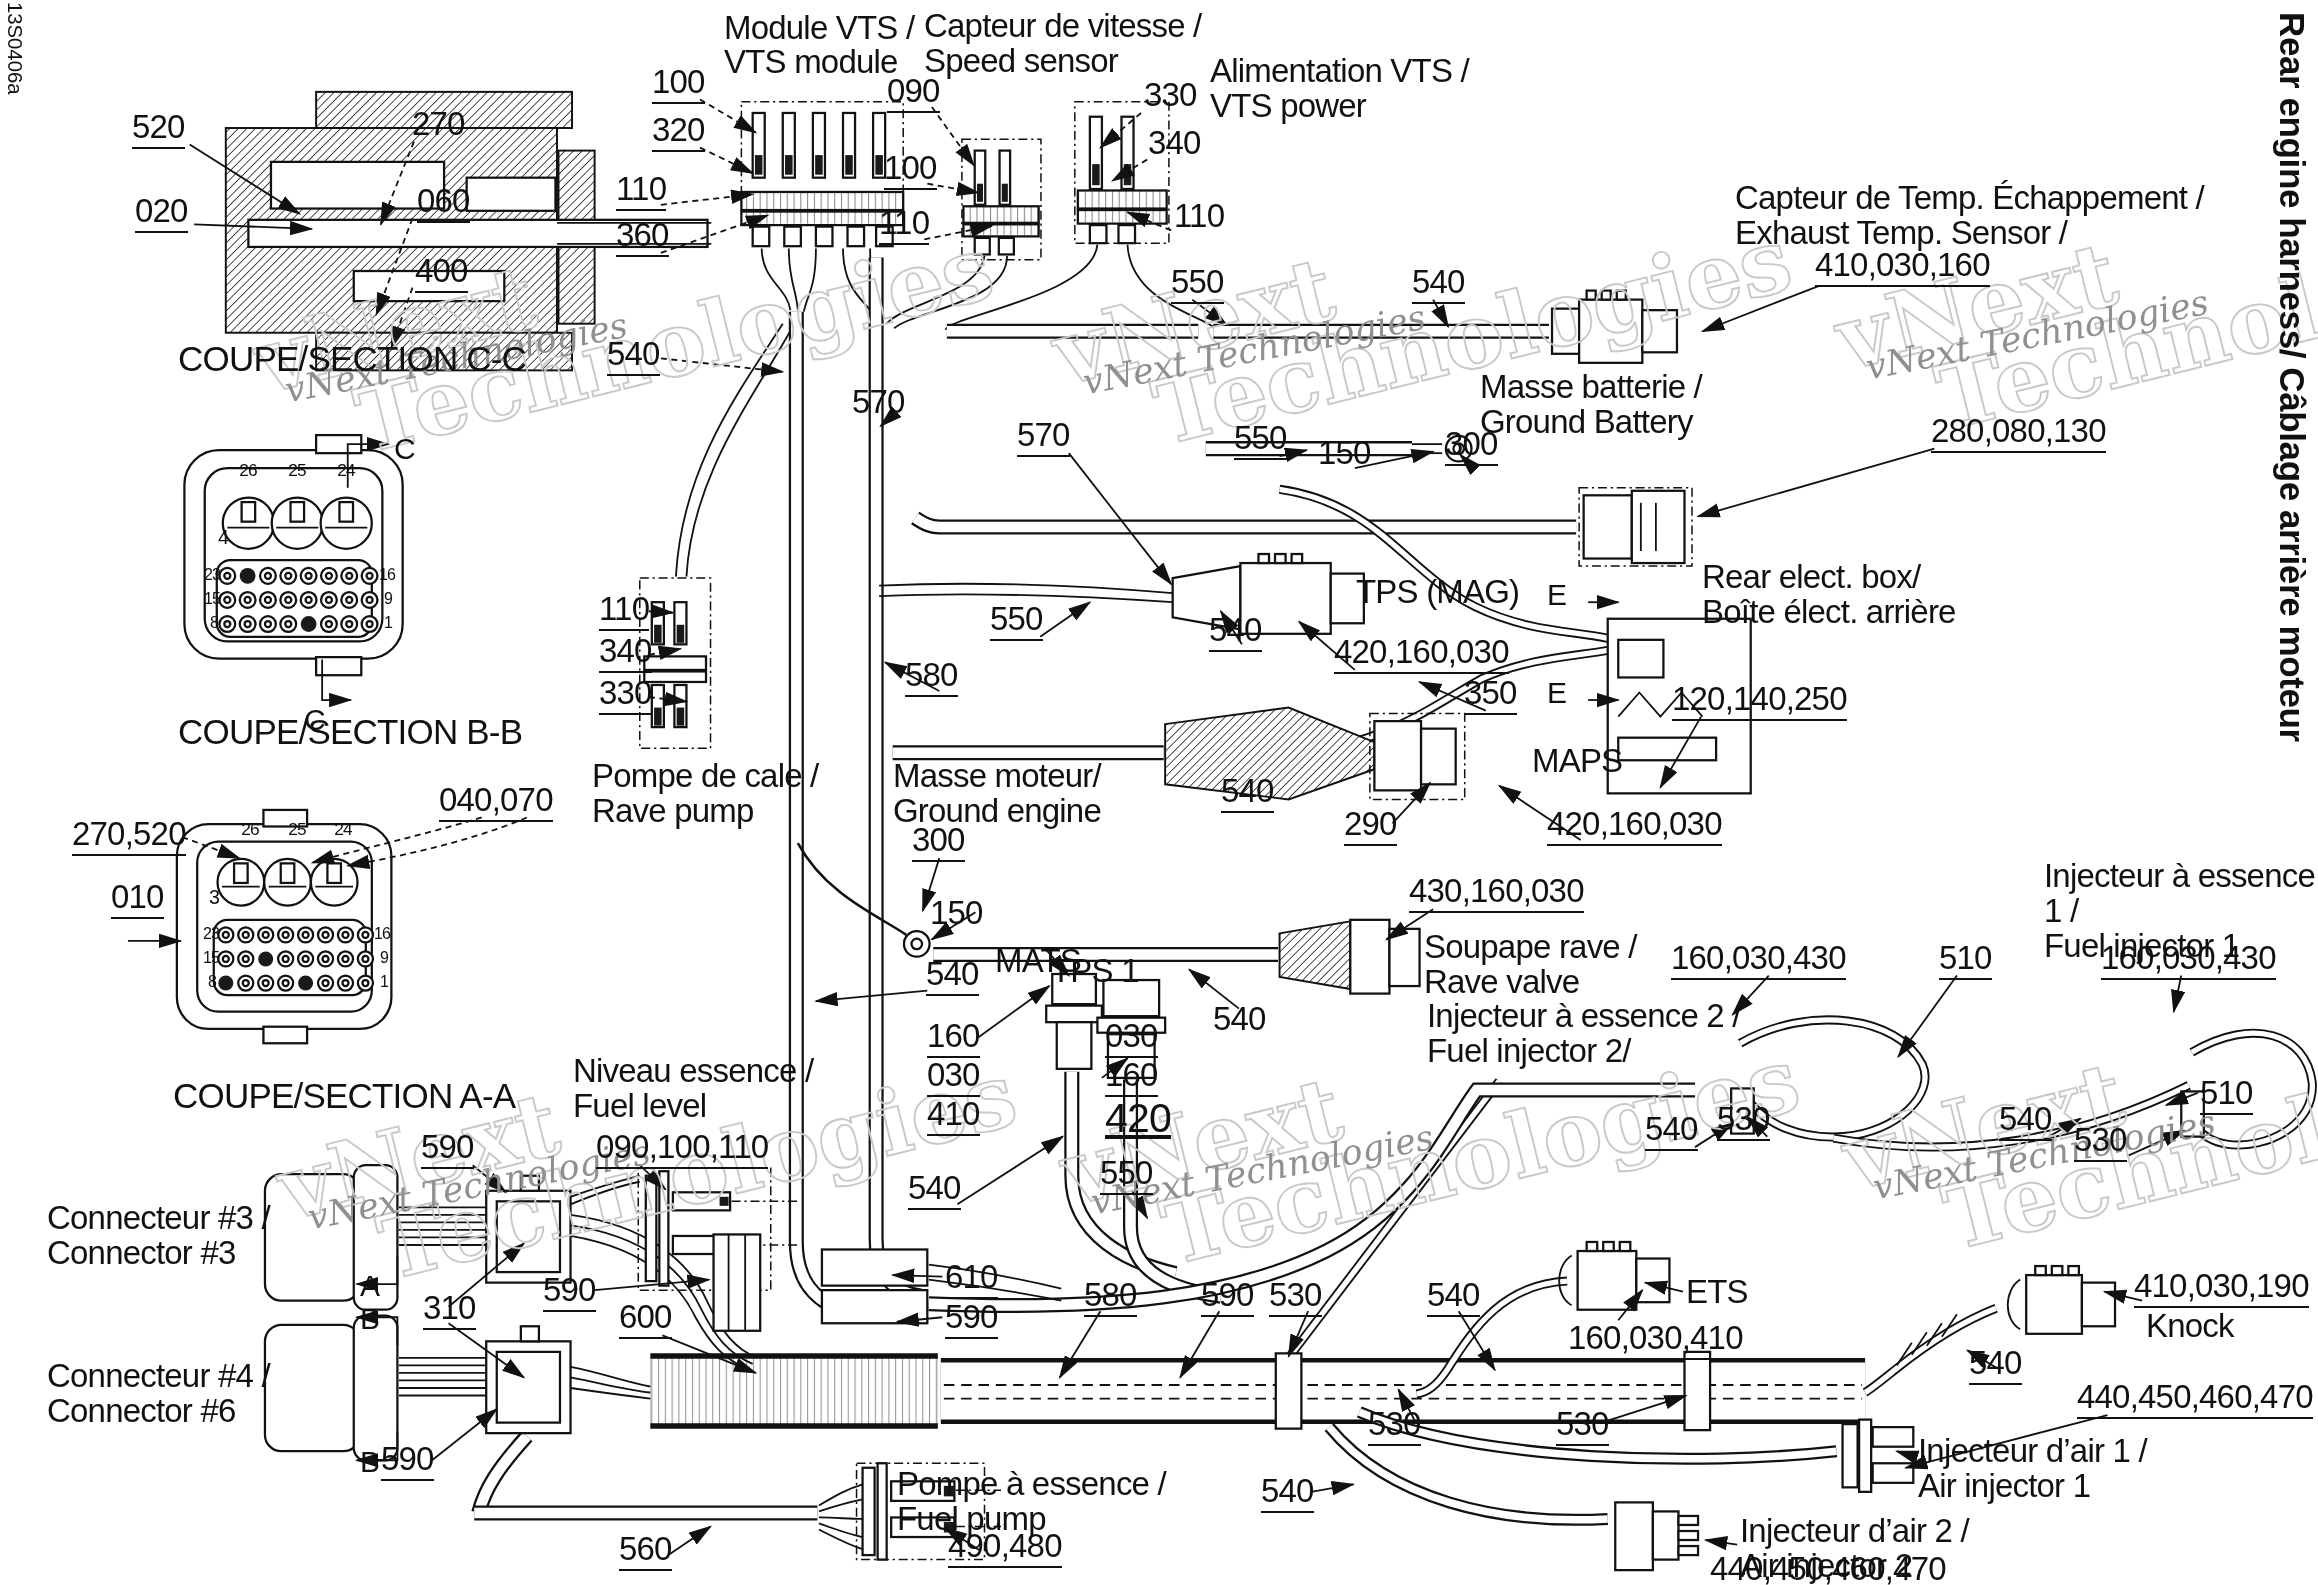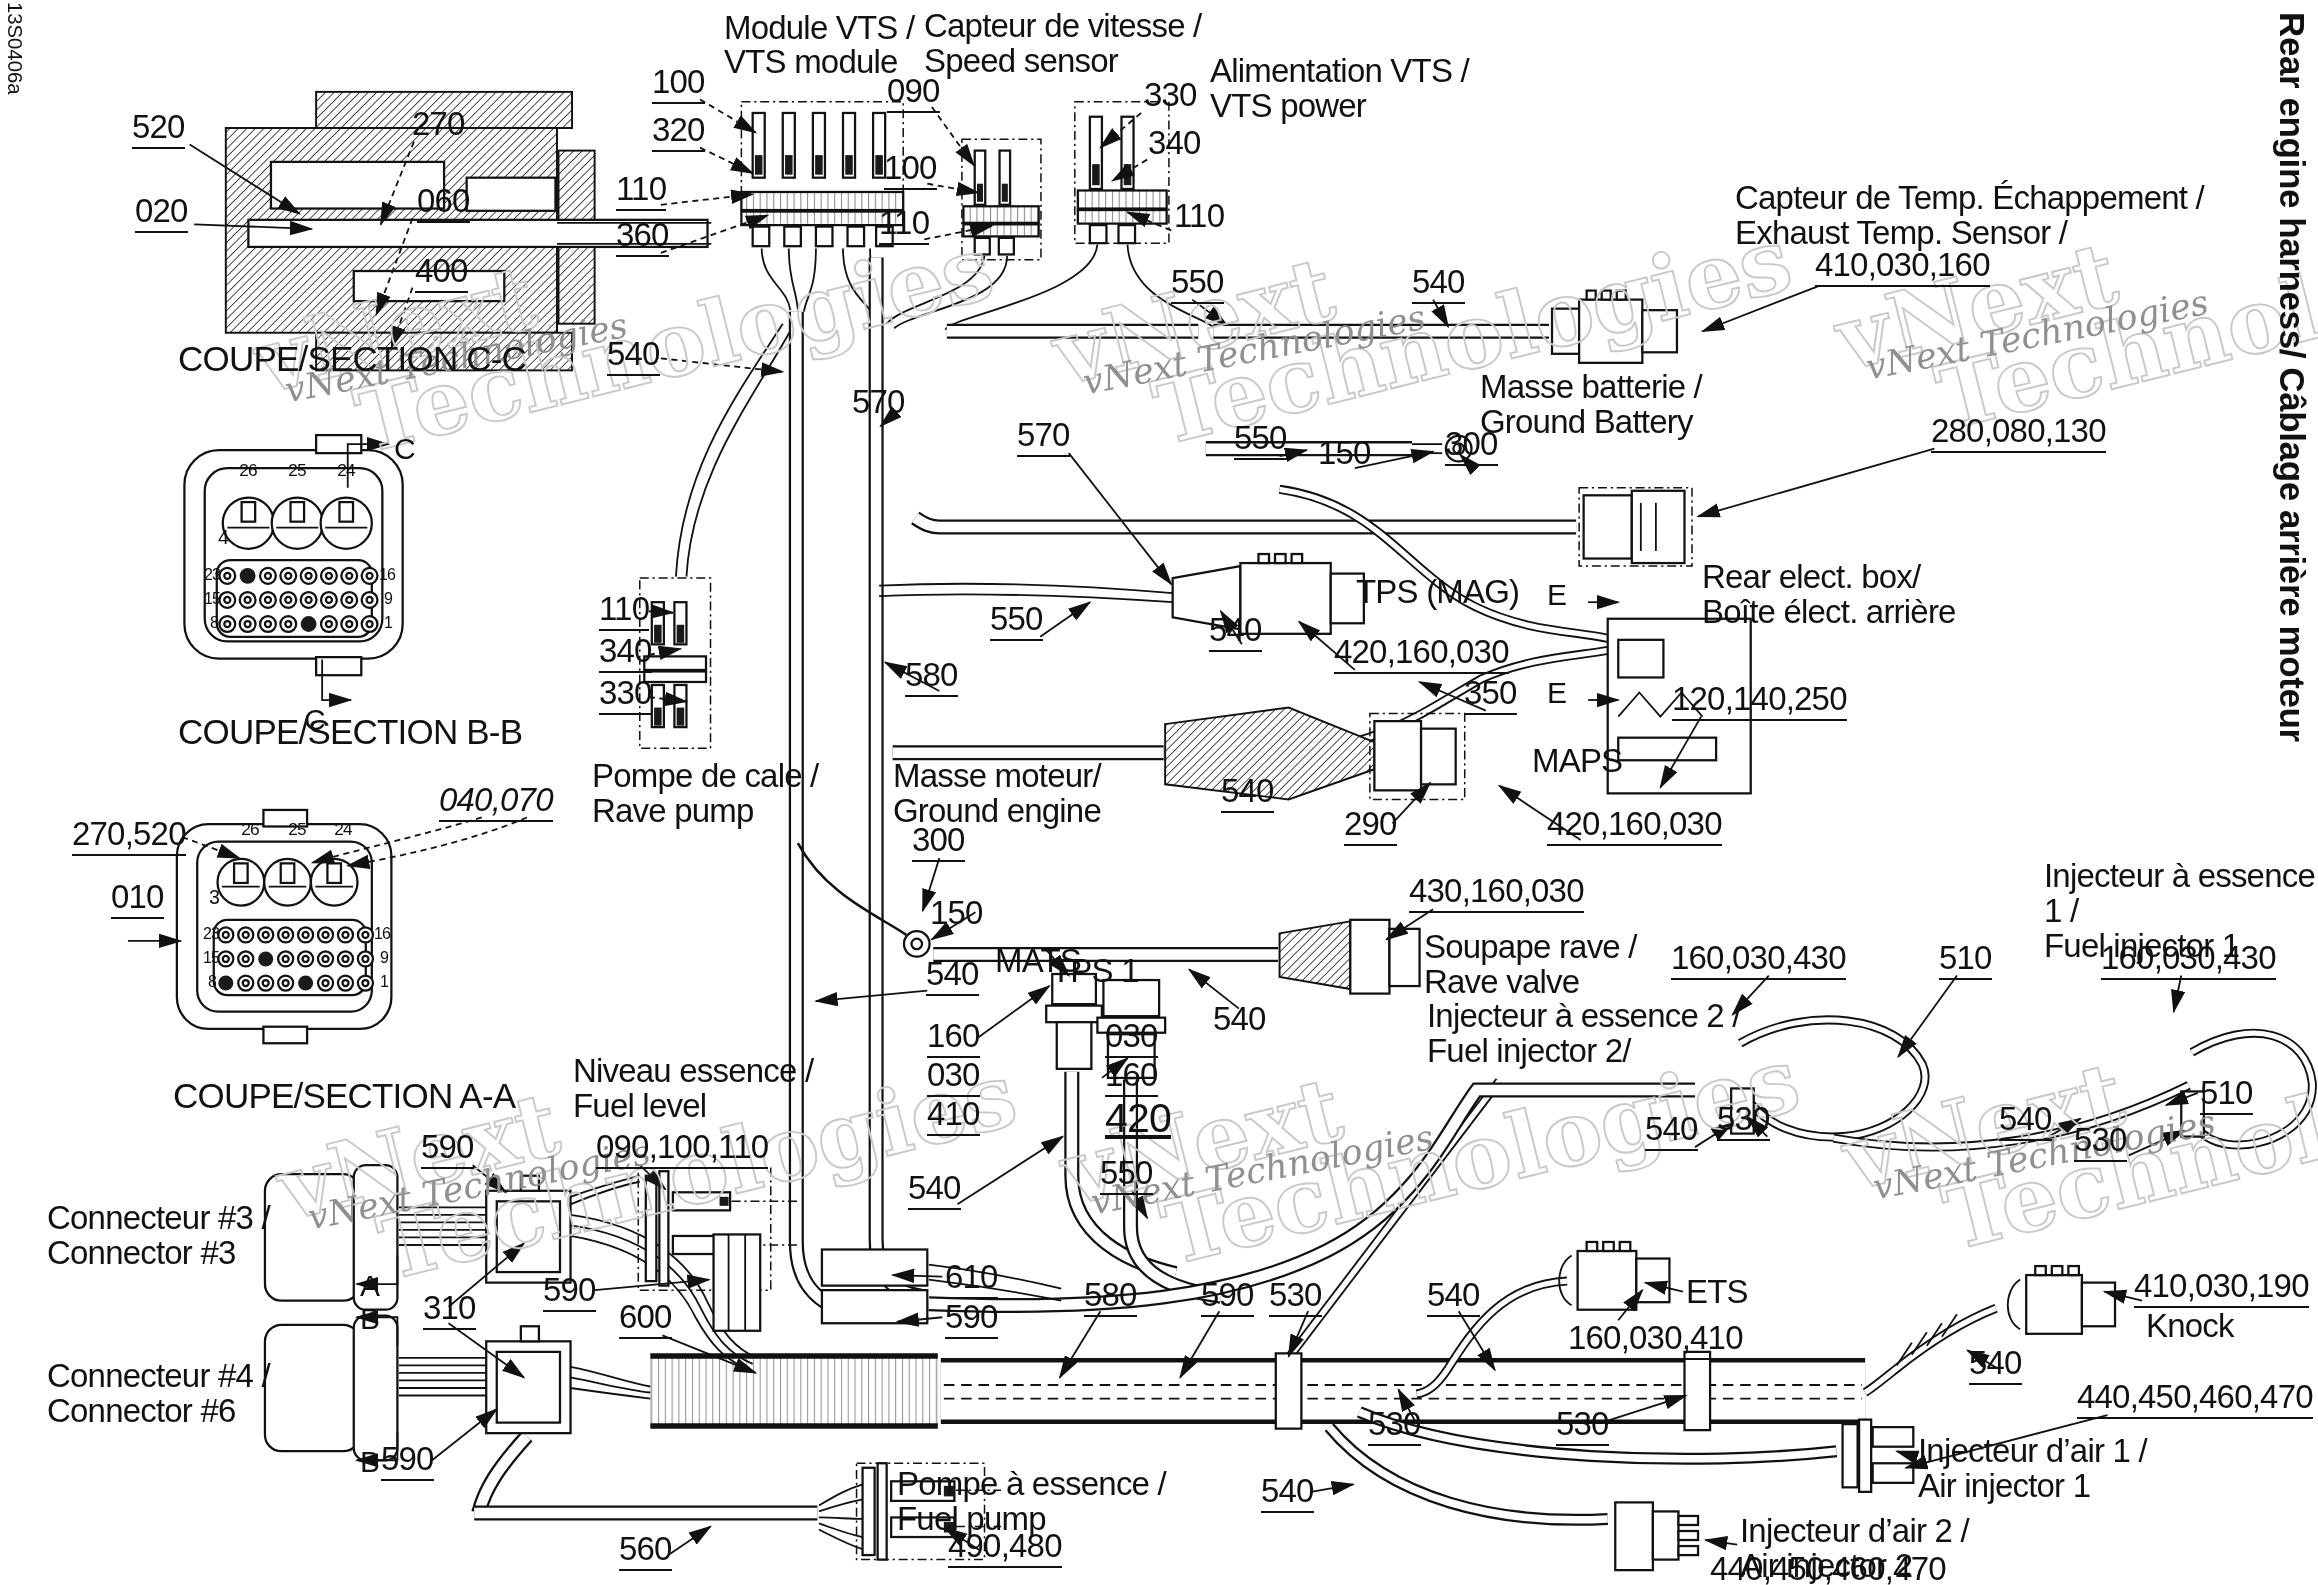--- a/index.html
+++ b/index.html
@@ -655,21 +655,21 @@
       <div class="lbl u" style="left: 132px; top: 110px; font-size: 33px;">520</div>
       <div class="lbl" style="left: 412px; top: 107px; font-size: 33px;">270</div>
       <div class="lbl u" style="left: 135px; top: 194px; font-size: 33px;">020</div>
       <div class="lbl u" style="left: 417px; top: 184px; font-size: 33px;">060</div>
       <div class="lbl u" style="left: 415px; top: 254px; font-size: 33px;">400</div>
       <div class="lbl" style="left: 178px; top: 340px; font-size: 35px;">COUPE/SECTION C-C</div>
       <div class="lbl" style="left: 394px; top: 433px; font-size: 30px;">C</div>
       <div class="lbl" style="left: 304px; top: 704px; font-size: 30px;">C</div>
       <div class="lbl" style="left: 178px; top: 713px; font-size: 35px;">COUPE/SECTION B-B</div>
       <div class="lbl u" style="left: 72px; top: 817px; font-size: 33px;">270,520</div>
-      <div class="lbl u" style="left: 439px; top: 783px; font-size: 33px; font-style: italic;">040,070</div>
+      <div class="lbl u" style="left: 439px; top: 783px; font-size: 33px;">040,070</div>
       <div class="lbl u" style="left: 111px; top: 880px; font-size: 33px;">010</div>
       <div class="lbl" style="left: 173px; top: 1045px; font-size: 35px; margin-top: 32px;">COUPE/SECTION A-A</div>
       <div class="lbl" style="left: 724px; top: 10.5px; font-size: 33px;">Module VTS /
 VTS module</div>
       <div class="lbl u" style="left: 652px; top: 65px; font-size: 33px;">100</div>
       <div class="lbl u" style="left: 652px; top: 113px; font-size: 33px;">320</div>
       <div class="lbl u" style="left: 616px; top: 172px; font-size: 33px;">110</div>
       <div class="lbl u" style="left: 616px; top: 218px; font-size: 33px;">360</div>
       <div class="lbl" style="left: 924px; top: 9px; font-size: 33px;">Capteur de vitesse /
 Speed sensor</div>

